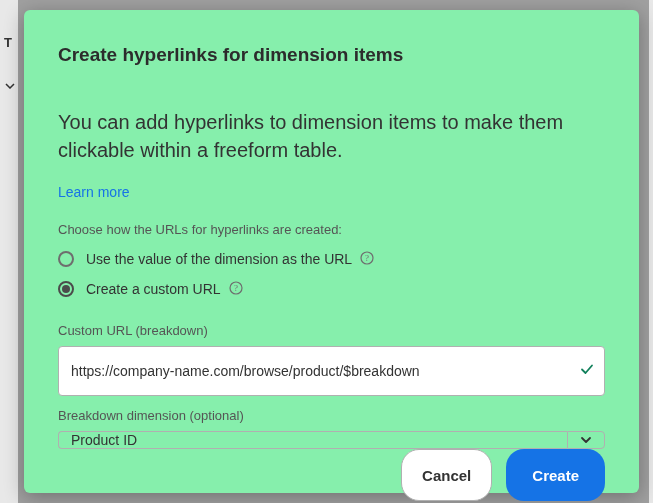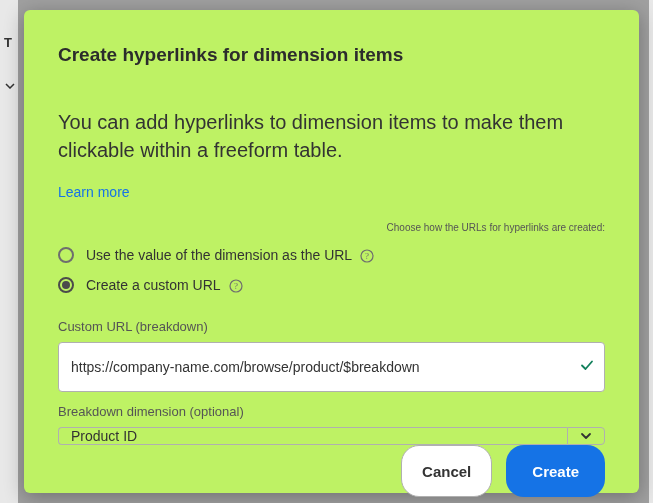--- a/index.html
+++ b/index.html
@@ -46,21 +46,21 @@
       left: 5px;
       width: 10px;
       height: 6px;
     }
     .dialog {
       position: absolute;
       left: 24px;
       right: 14px;
       top: 10px;
       bottom: 10px;
-      background: #bef264;
+      background: #86efac;
       border-radius: 6px;
       box-shadow: 0 4px 20px rgba(0,0,0,0.3);
       padding: 34px 34px 24px 34px;
       display: flex;
       flex-direction: column;
     }
     .dialog-title {
       font-size: 19px;
       font-weight: 700;
       color: #2c2c2c;
@@ -76,29 +76,28 @@
       color: #333;
       margin-bottom: 20px;
       line-height: 1.4;
     }
     .link {
       font-size: 14px;
       color: #1673E6;
       cursor: pointer;
     }
     .choose-label {
-      font-size: 10px;
+      font-size: 13px;
       color: #555;
       margin-top: 22px;
       margin-bottom: 14px;
-      text-align: right;
     }
     .radio-row {
       display: flex;
-      align-items: flex-end;
+      align-items: flex-start;
       margin-bottom: 14px;
     }
     .radio-outer {
       width: 16px;
       height: 16px;
       border-radius: 50%;
       border: 2px solid #6E6E6E;
       margin-right: 12px;
       display: flex;
       align-items: center;

